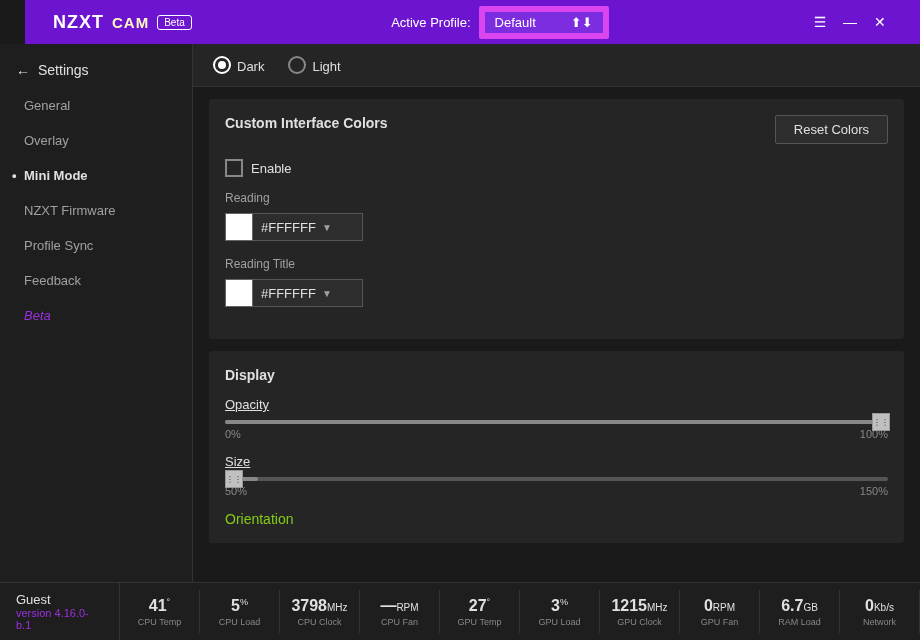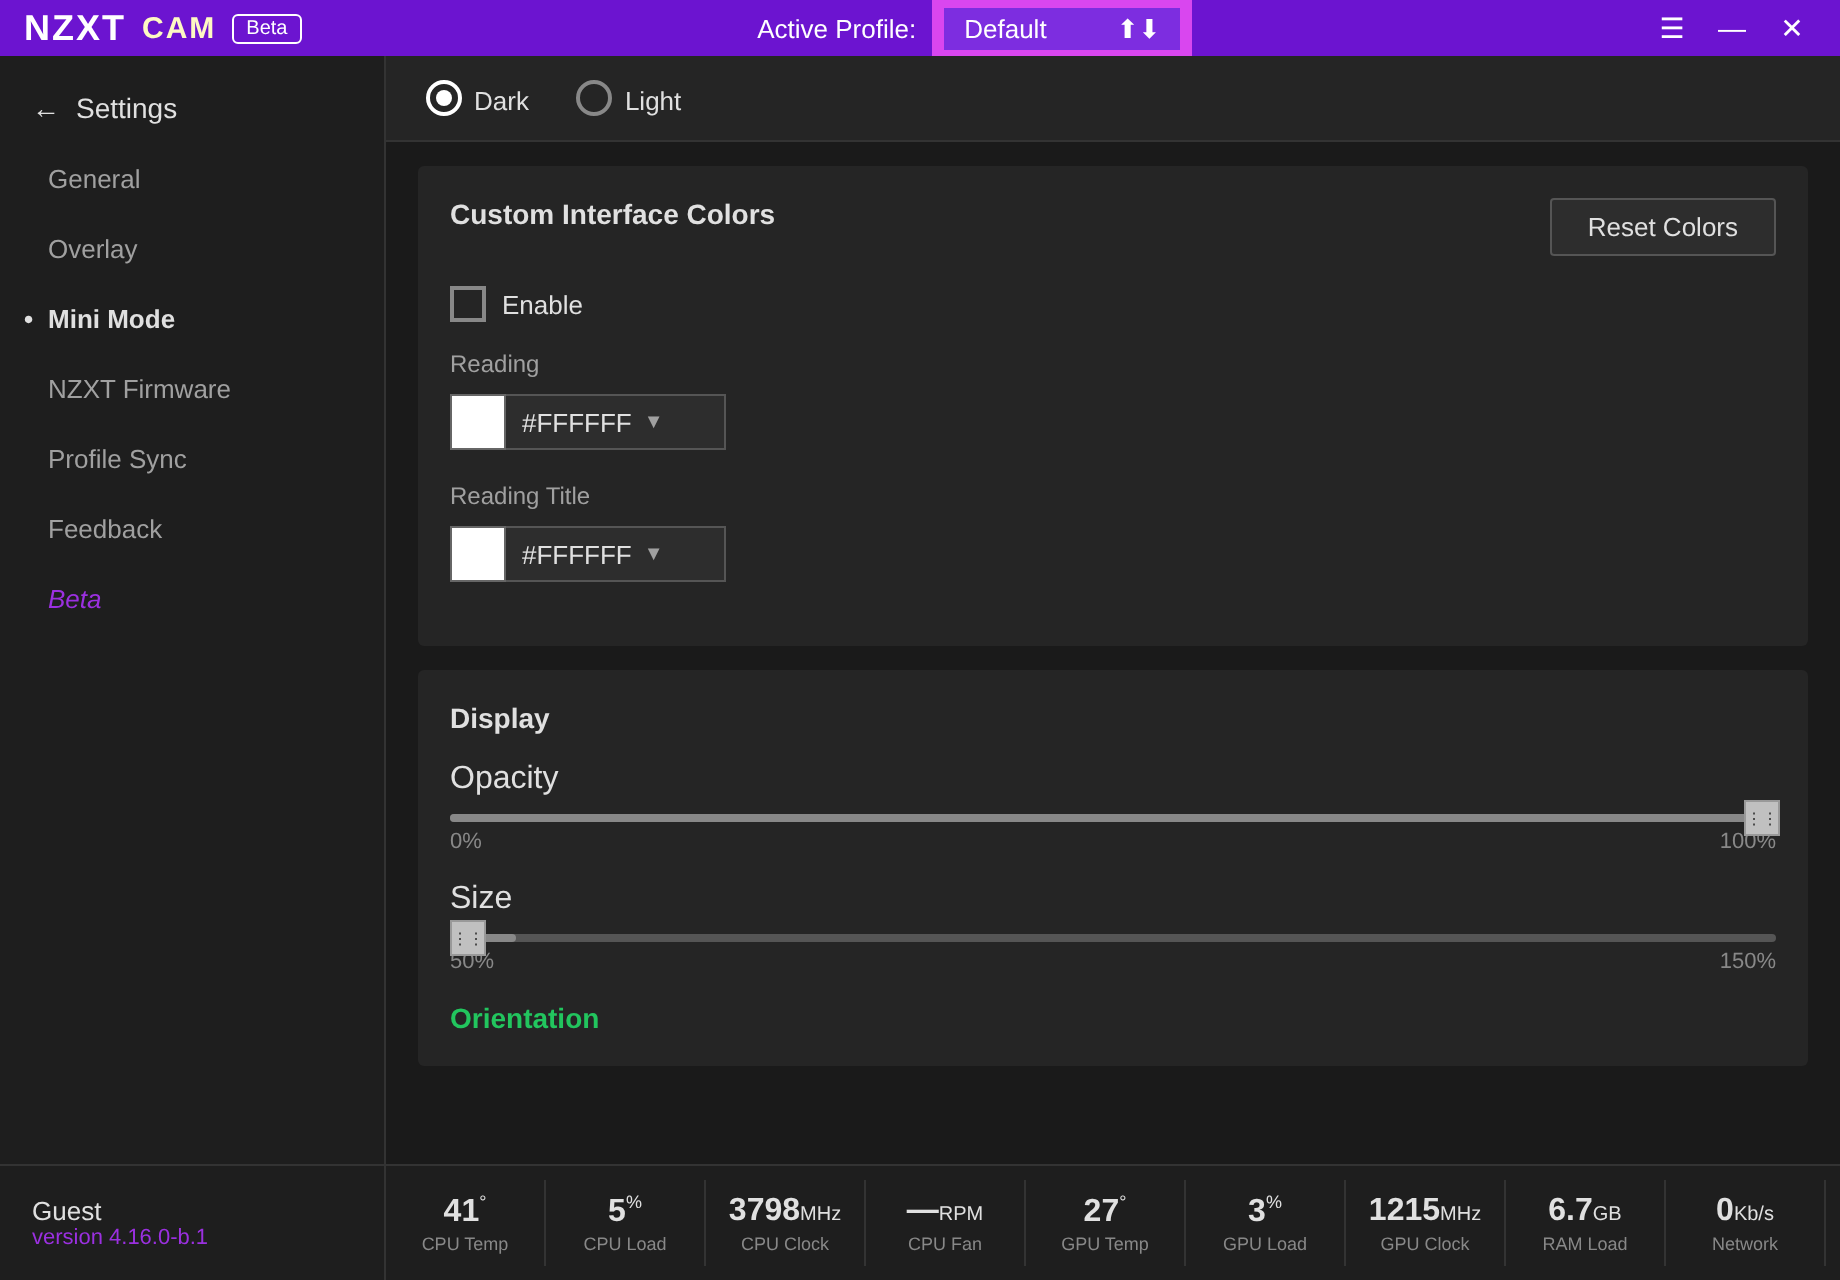--- a/index.html
+++ b/index.html
@@ -10,27 +10,28 @@
       color: #e0e0e0;
       font-family: 'Segoe UI', Arial, sans-serif;
       font-size: 13px;
       overflow: hidden;
       display: flex;
       flex-direction: column;
     }
 
     
     .title-bar {
-      height: 28px;
+      height: 44px;
       background: #6c14d0;
       display: flex;
       align-items: center;
       justify-content: space-between;
-      padding: 0 12px;
+      padding: 0 28px;
       flex-shrink: 0;
+      margin-left: 25px;
     }
     .title-bar-left {
       display: flex;
       align-items: center;
       gap: 8px;
     }
     .nzxt-logo {
       font-weight: 900;
       font-size: 18px;
       color: #fff;
@@ -279,23 +280,24 @@
     
     .display-card-title {
       font-size: 14px;
       font-weight: 600;
       color: #e0e0e0;
       margin-bottom: 14px;
     }
 
     
     .slider-label {
-      font-size: 16px;
+      font-size: 13px;
       color: #e0e0e0;
       margin-bottom: 8px;
+      text-decoration: underline;
     }
     .slider-container {
       margin-bottom: 4px;
       position: relative;
     }
     .slider-track {
       width: 100%;
       height: 4px;
       background: #555;
       border-radius: 2px;
@@ -407,22 +409,22 @@
       font-weight: normal;
     }
     .metric-label {
       font-size: 9px;
       color: #888;
       text-align: center;
       margin-top: 2px;
     }
     .orientation-title {
       font-size: 14px;
-      font-weight: 700;
-      color: #22c55e;
+      font-weight: 400;
+      color: #84cc16;
     }
   </style>
 </head>
 <body>
 
 <div class="title-bar">
   <div class="title-bar-left">
     <span class="nzxt-logo">NZXT</span>
     <span class="cam-text">CAM</span>
     <span class="beta-badge">Beta</span>
@@ -577,20 +579,24 @@
       </div>
       <div class="metric-item">
         <span class="metric-value">3<sup>%</sup></span>
         <span class="metric-label">GPU Load</span>
       </div>
       <div class="metric-item">
         <span class="metric-value">1215<span class="unit">MHz</span></span>
         <span class="metric-label">GPU Clock</span>
       </div>
       <div class="metric-item">
+        <span class="metric-value">0<span class="unit">RPM</span></span>
+        <span class="metric-label">GPU Fan</span>
+      </div>
+      <div class="metric-item">
         <span class="metric-value">6.7<span class="unit">GB</span></span>
         <span class="metric-label">RAM Load</span>
       </div>
       <div class="metric-item">
         <span class="metric-value">0<span class="unit">Kb/s</span></span>
         <span class="metric-label">Network</span>
       </div>
     </div>
 </div>
 

